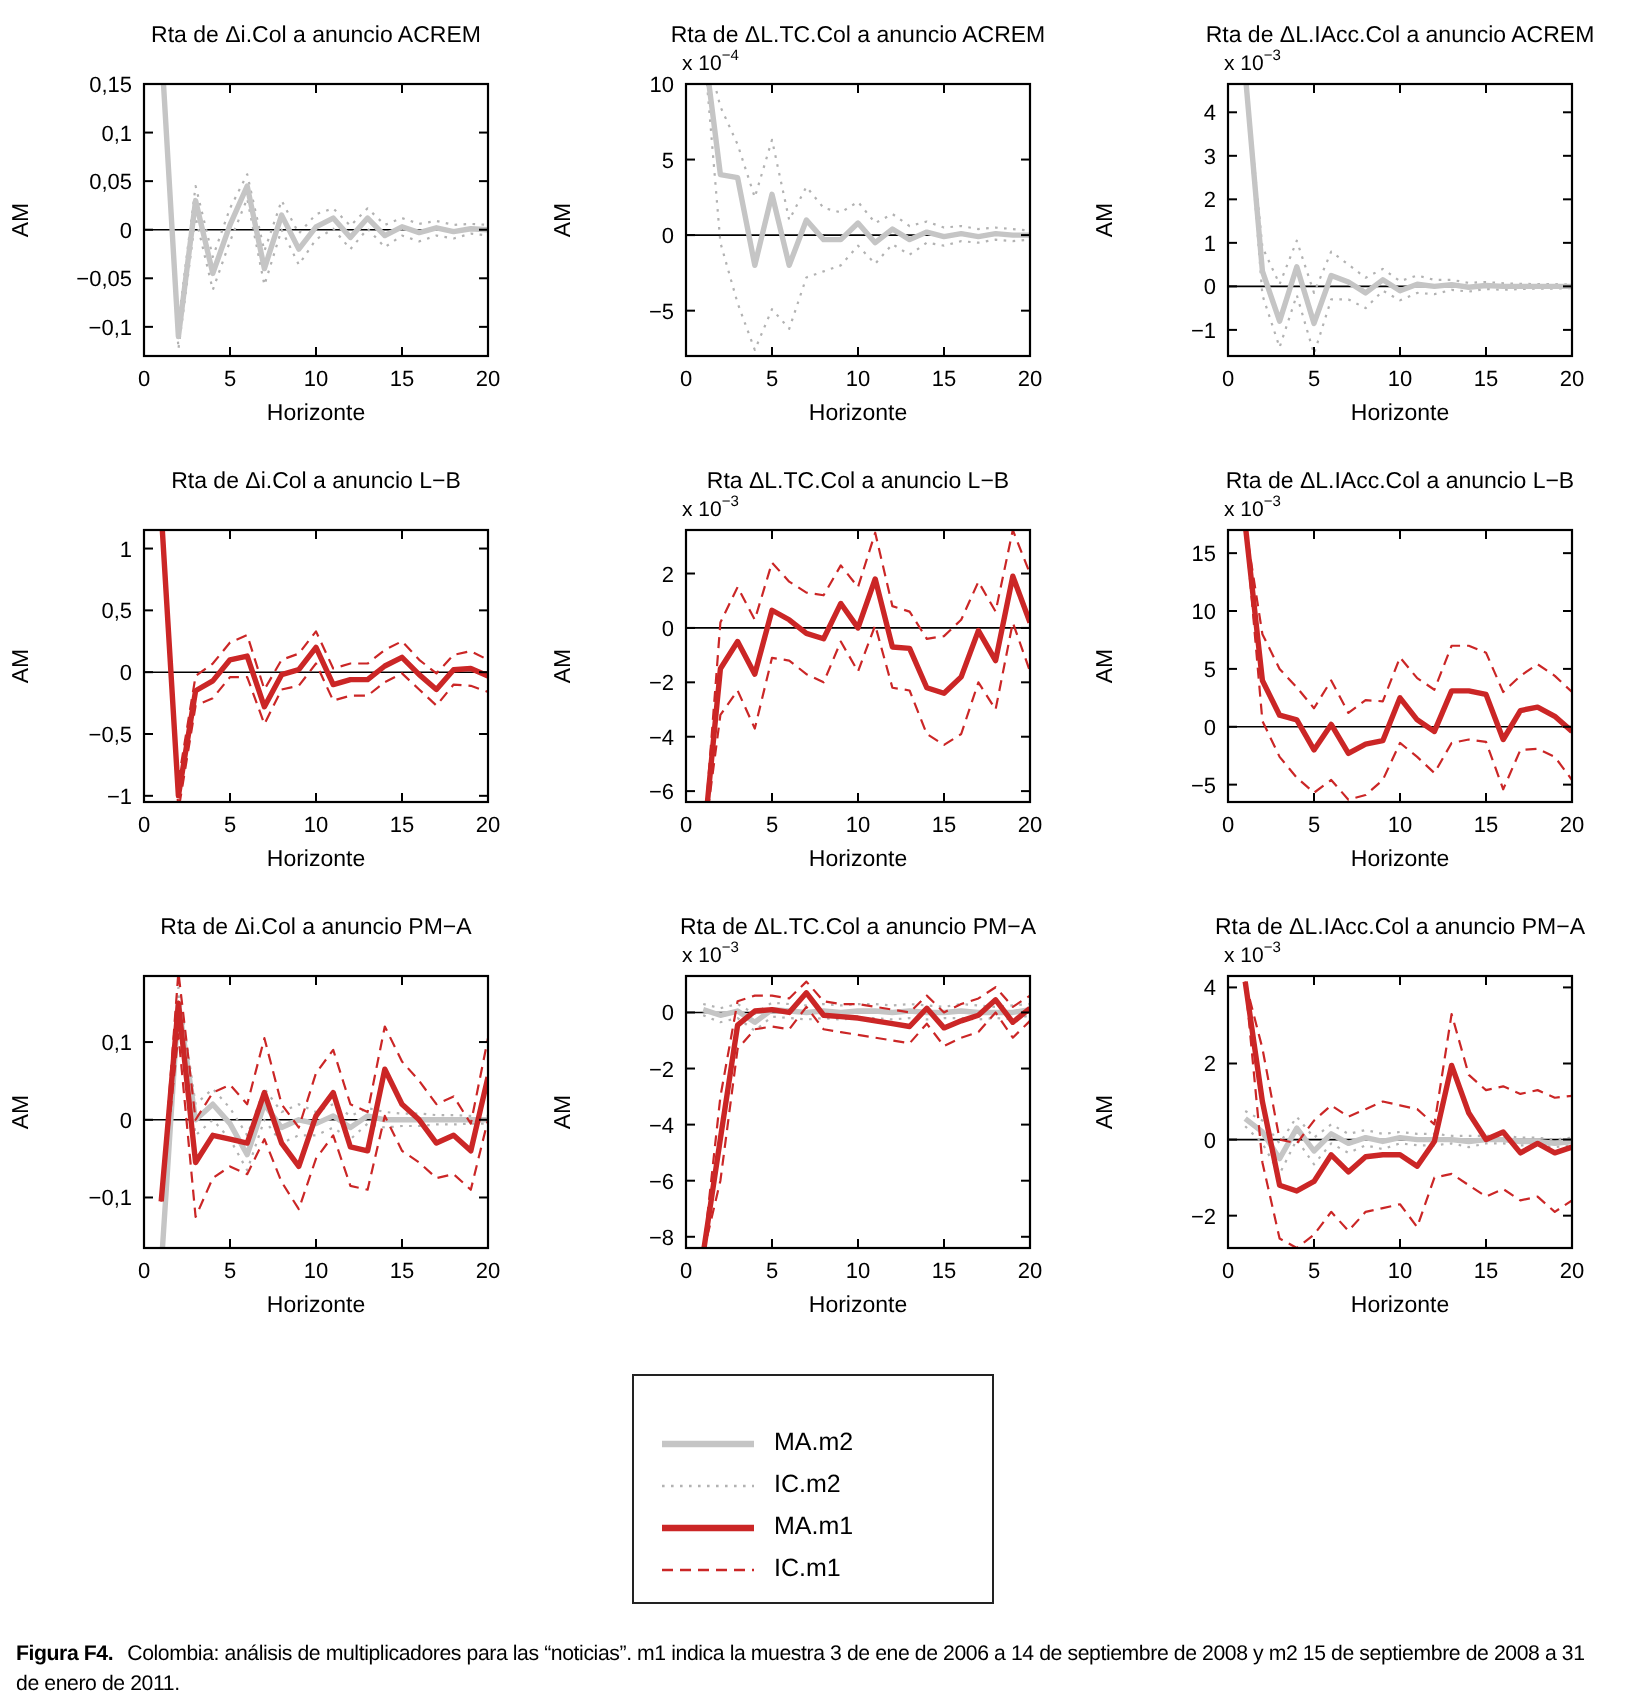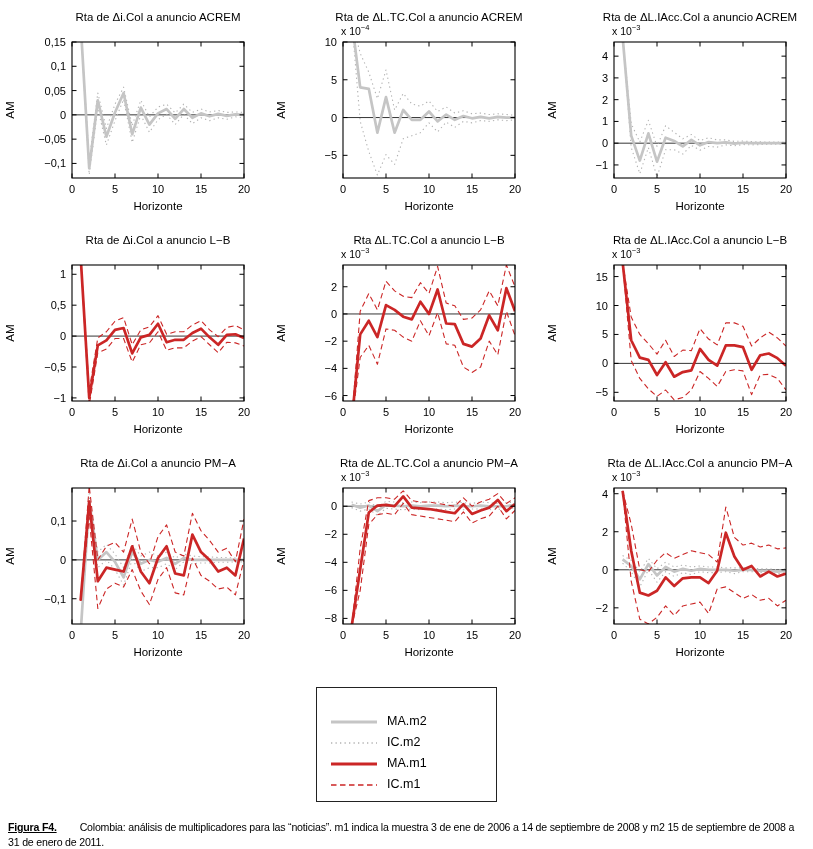--- a/index.html
+++ b/index.html
@@ -51,21 +51,21 @@
   .legend-label {
     font-size: 12.5px;
     line-height: 1;
   }
   .caption {
     margin: 18px 10px 0 8px;
     font-size: 10.6px;
     line-height: 1.4;
     letter-spacing: -0.2px;
   }
-  .caption .cap-label { font-weight: bold; padding-right: 23px; text-decoration: underline; }
+  .caption .cap-label { font-weight: bold; padding-right: 7px; }
   .caption .source { display: block; }
 </style>
 </head>
 <body>
 
 <div class="page">
 
   <div class="charts-grid">
     <svg class="chart" width="271" height="215" viewBox="0 0 271 215">
         <text x="158" y="17" text-anchor="middle" font-size="11.5">Rta de Δi.Col a anuncio ACREM</text>

